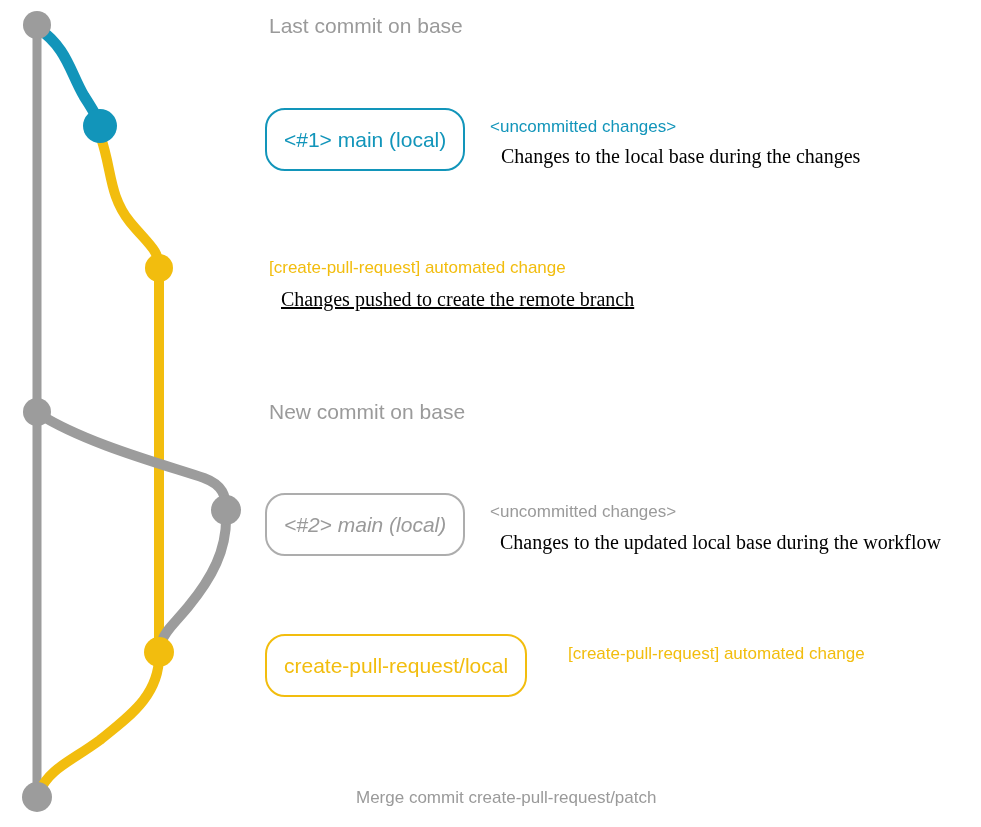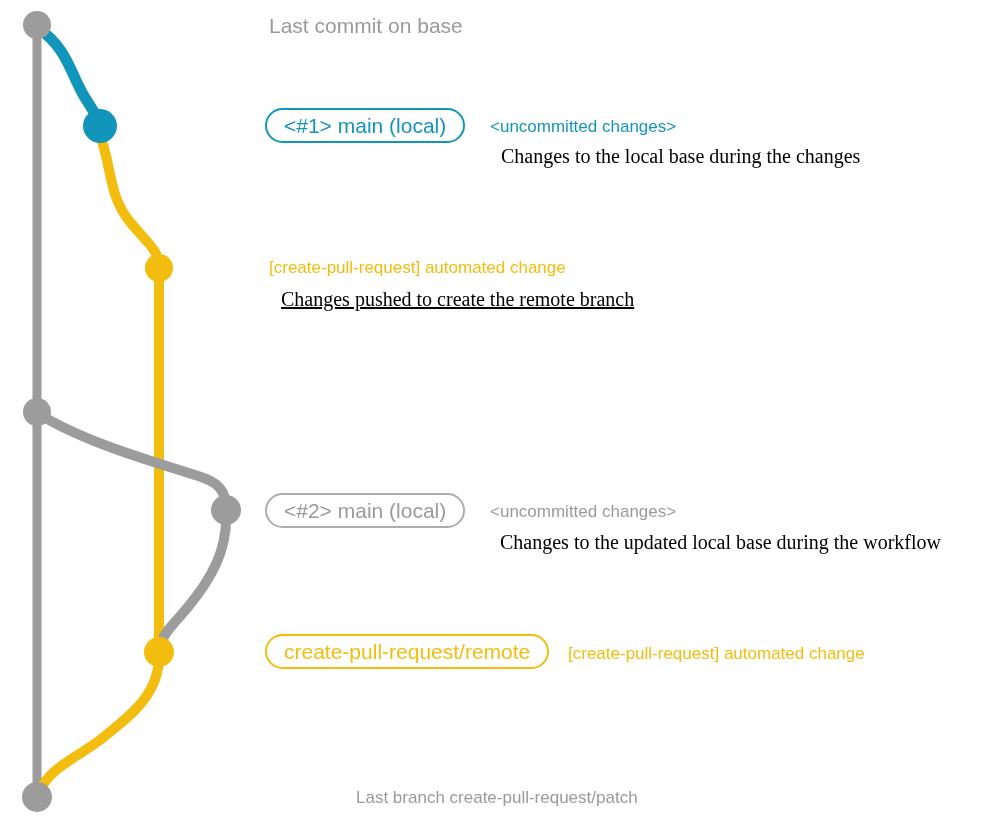--- a/index.html
+++ b/index.html
@@ -28,21 +28,21 @@
   .title { position:absolute; font-size:17px; line-height:25px; white-space:nowrap; }
   .title.blue   { color:var(--blue); }
   .title.gray   { color:var(--grayText); }
   .title.yellow { color:var(--yellow); }
   .desc {
     position:absolute; font-family:"Liberation Serif", serif;
     font-size:20px; line-height:24px; color:var(--ink); white-space:nowrap;
   }
   .pill {
     position:absolute; display:inline-block; box-sizing:border-box;
-    font-size:21px; line-height:25px; padding:3px 17px;
+    font-size:21px; line-height:25px; padding:17px 17px;
     border:2.5px solid; border-radius:20px; white-space:nowrap;
     background:var(--bg, #ffffff);
   }
   .pill.blue   { color:var(--blue);     border-color:var(--blue); }
   .pill.gray   { color:var(--grayText); border-color:var(--grayBorder); }
   .pill.yellow { color:var(--yellow);   border-color:var(--yellow); }
 </style>
 </head>
 <body style="--bg: #ffffff; --gray: #9c9c9c; --grayText: #9a9a9a; --grayBorder: #adadad; --blue: #1295ba; --yellow: #f2bd0e; --ink: #000000;">
 
@@ -73,23 +73,24 @@
 
   <div class="lbl" style="left:257px; top:13px;">Last commit on base</div>
 
   <div class="pill blue" style="left:253px; top:108px;">&lt;#1&gt; main (local)</div>
   <div class="title blue" style="left:478px; top:114px;">&lt;uncommitted changes&gt;</div>
   <div class="desc" style="left:489px; top:144px;">Changes to the local base during the changes</div>
 
   <div class="title yellow" style="left:257px; top:255px;">[create-pull-request] automated change</div>
   <div class="desc" style="left:269px; top:287px;text-decoration:underline;">Changes pushed to create the remote branch</div>
 
+  <div class="lbl" style="left:257px; top:399px;">New commit on base</div>
 
-  <div class="pill gray" style="left:253px; top:493px;">&lt;#2&gt; main (local)</div>
+  <div class="pill gray" style="left:253px; top:493px;font-style:italic;">&lt;#2&gt; main (local)</div>
   <div class="title gray" style="left:478px; top:499px;">&lt;uncommitted changes&gt;</div>
   <div class="desc" style="left:488px; top:530px;">Changes to the updated local base during the workflow</div>
 
-  <div class="pill yellow" style="left:253px; top:634px;">create-pull-request/remote</div>
+  <div class="pill yellow" style="left:253px; top:634px;">create-pull-request/local</div>
   <div class="title yellow" style="left:556px; top:641px;">[create-pull-request] automated change</div>
 
-  <div class="title gray" style="left:344px; top:785px;">Last branch create-pull-request/patch</div>
+  <div class="title gray" style="left:344px; top:785px;">Merge commit create-pull-request/patch</div>
 
 </div>
 
 </body></html>

